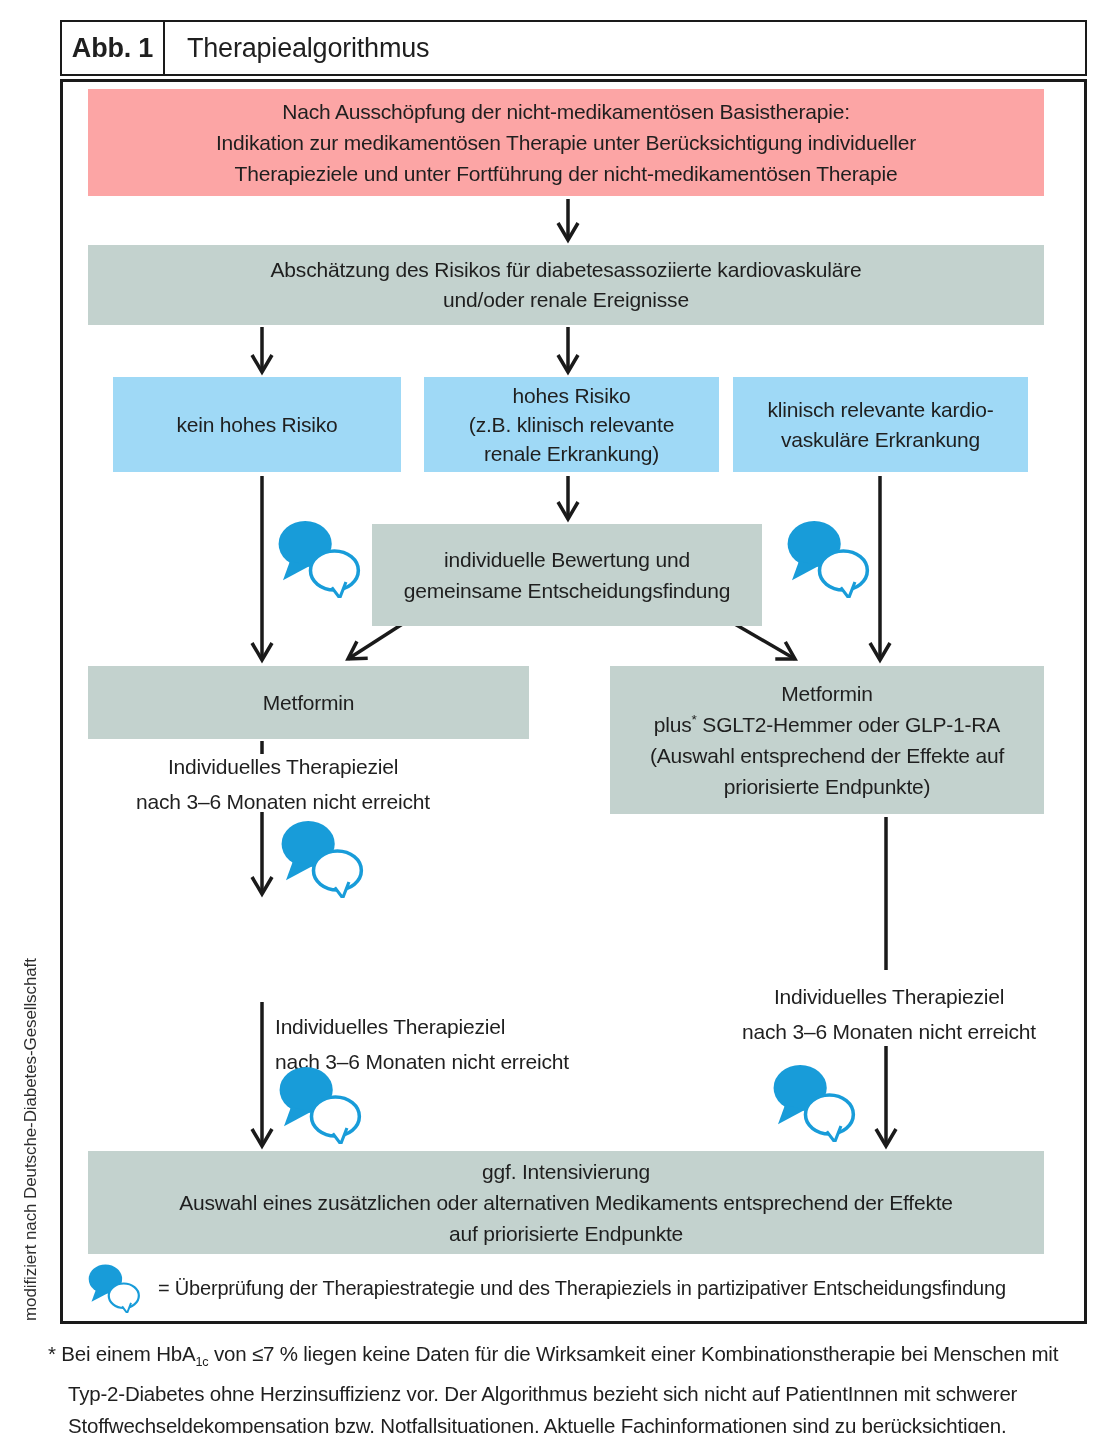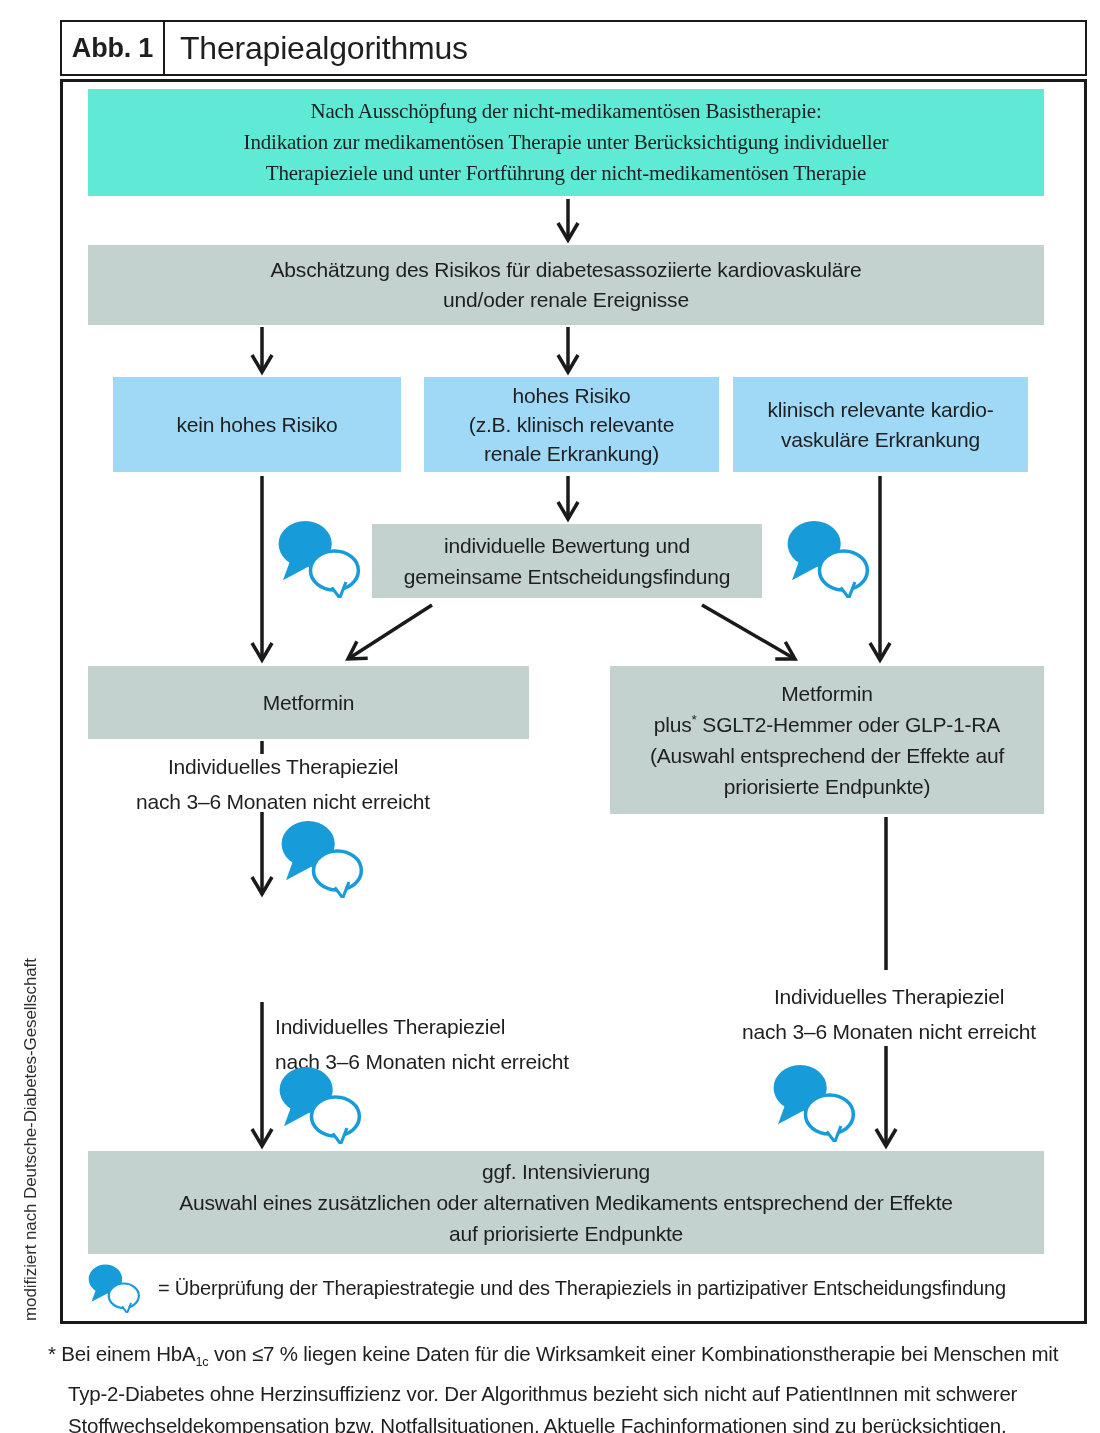--- a/index.html
+++ b/index.html
@@ -5,34 +5,34 @@
   html,body{margin:0;padding:0;background:#fff;}
   .page{
     position:relative;width:1100px;height:1433px;background:#fff;
     font-family:"Liberation Sans",sans-serif;color:#1f1f1f;
     letter-spacing:-0.2px;overflow:hidden;
   }
   .abs{position:absolute;box-sizing:border-box;}
   
   .title-bar{left:60px;top:20px;width:1027px;height:56px;border:2.5px solid #1a1a1a;display:flex;align-items:stretch;background:#fff;justify-content:space-between;}
   .title-label{width:101px;display:flex;align-items:center;justify-content:center;font-weight:bold;font-size:27px;border-right:2px solid #1a1a1a;}
-  .title-text{flex:1;display:flex;align-items:center;padding-left:15px;font-size:32px;}
+  .title-text{flex:1;display:flex;align-items:center;padding-left:22px;font-size:27px;}
   
   .frame{left:60px;top:79px;width:1027px;height:1245px;border:3px solid #1a1a1a;background:transparent;}
   
   .node{display:flex;flex-direction:column;justify-content:center;align-items:center;text-align:center;white-space:pre-line;font-size:21px;line-height:30px;}
-  .pink{background:#5eead4;font-family:Liberation Serif, serif;}
+  .pink{background:#fca5a5;}
   .sage{background:#c3d2ce;}
   .blue{background:#9fd9f6;}
   .b-basis{left:88px;top:89px;width:956px;height:107px;line-height:31px;}
   .b-risiko{left:88px;top:245px;width:956px;height:80px;}
   .b-blue1{left:113px;top:377px;width:288px;height:95px;}
   .b-blue2{left:424px;top:377px;width:295px;height:95px;line-height:29px;}
   .b-blue3{left:733px;top:377px;width:295px;height:95px;}
-  .b-bewertung{left:372px;top:524px;width:390px;height:74px;line-height:31px;}
+  .b-bewertung{left:372px;top:524px;width:390px;height:102px;line-height:31px;}
   .b-metformin{left:88px;top:666px;width:441px;height:73px;}
   .b-metplus{left:610px;top:666px;width:434px;height:148px;line-height:31px;}
   .b-auswahl{left:88px;top:899px;width:410px;height:102px;line-height:31px;}
   .b-intensiv{left:88px;top:1151px;width:956px;height:103px;line-height:31px;}
   sup.ast{font-size:0.65em;vertical-align:super;line-height:0;}
   
   .flabel{font-size:21px;line-height:35px;white-space:pre-line;}
   .l-ziel1{left:110px;top:749px;width:346px;text-align:center;}
   .l-ziel2{left:275px;top:1009px;width:370px;text-align:left;}
   .l-ziel3{left:715px;top:979px;width:348px;text-align:center;}

